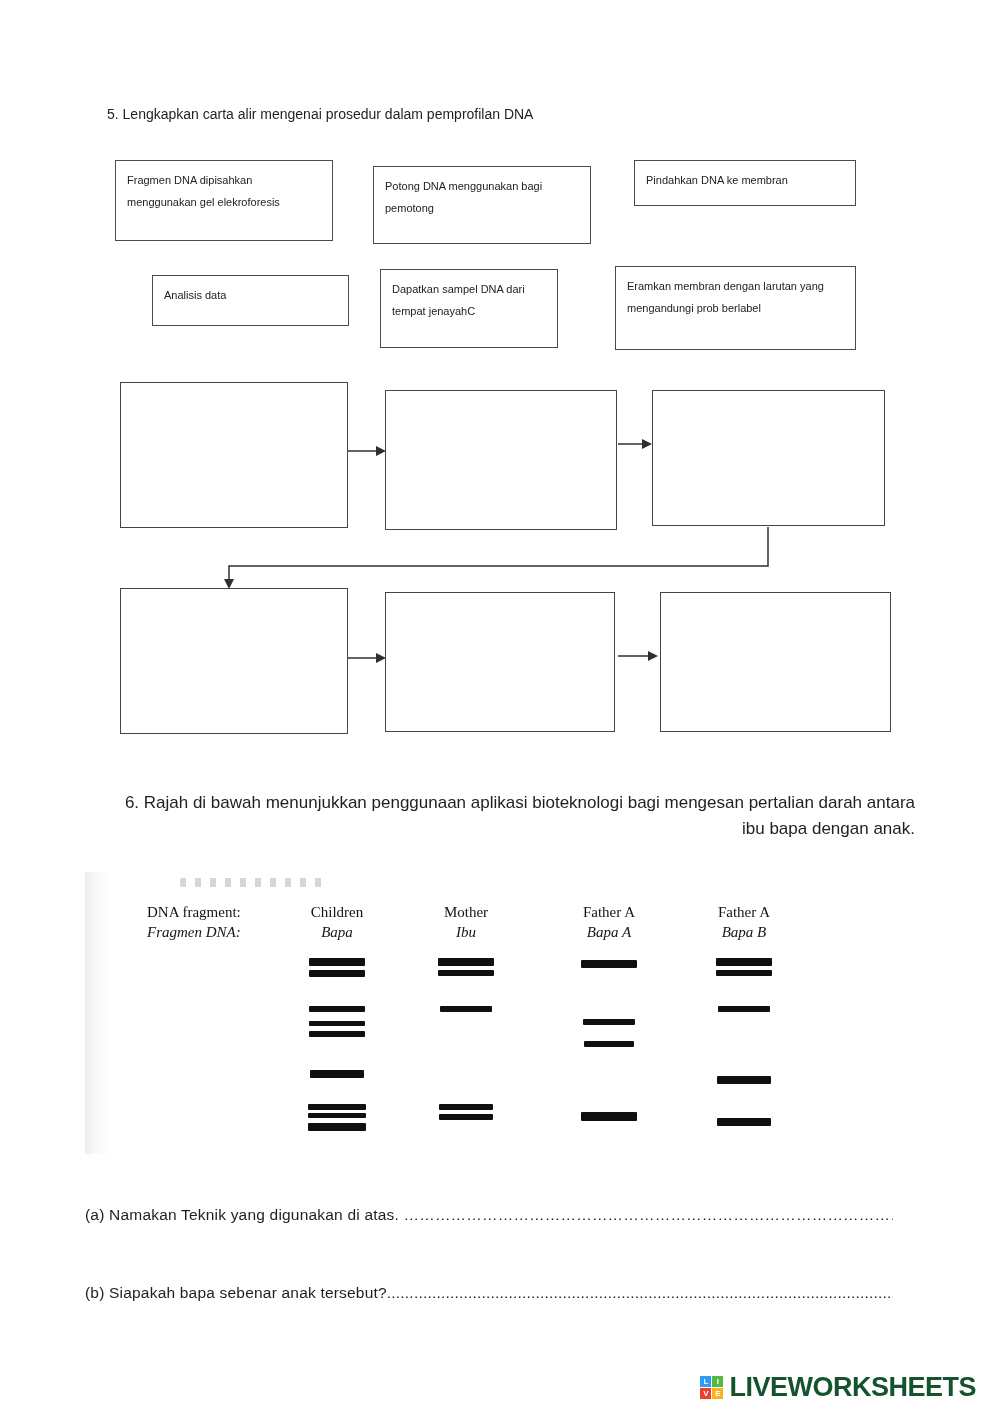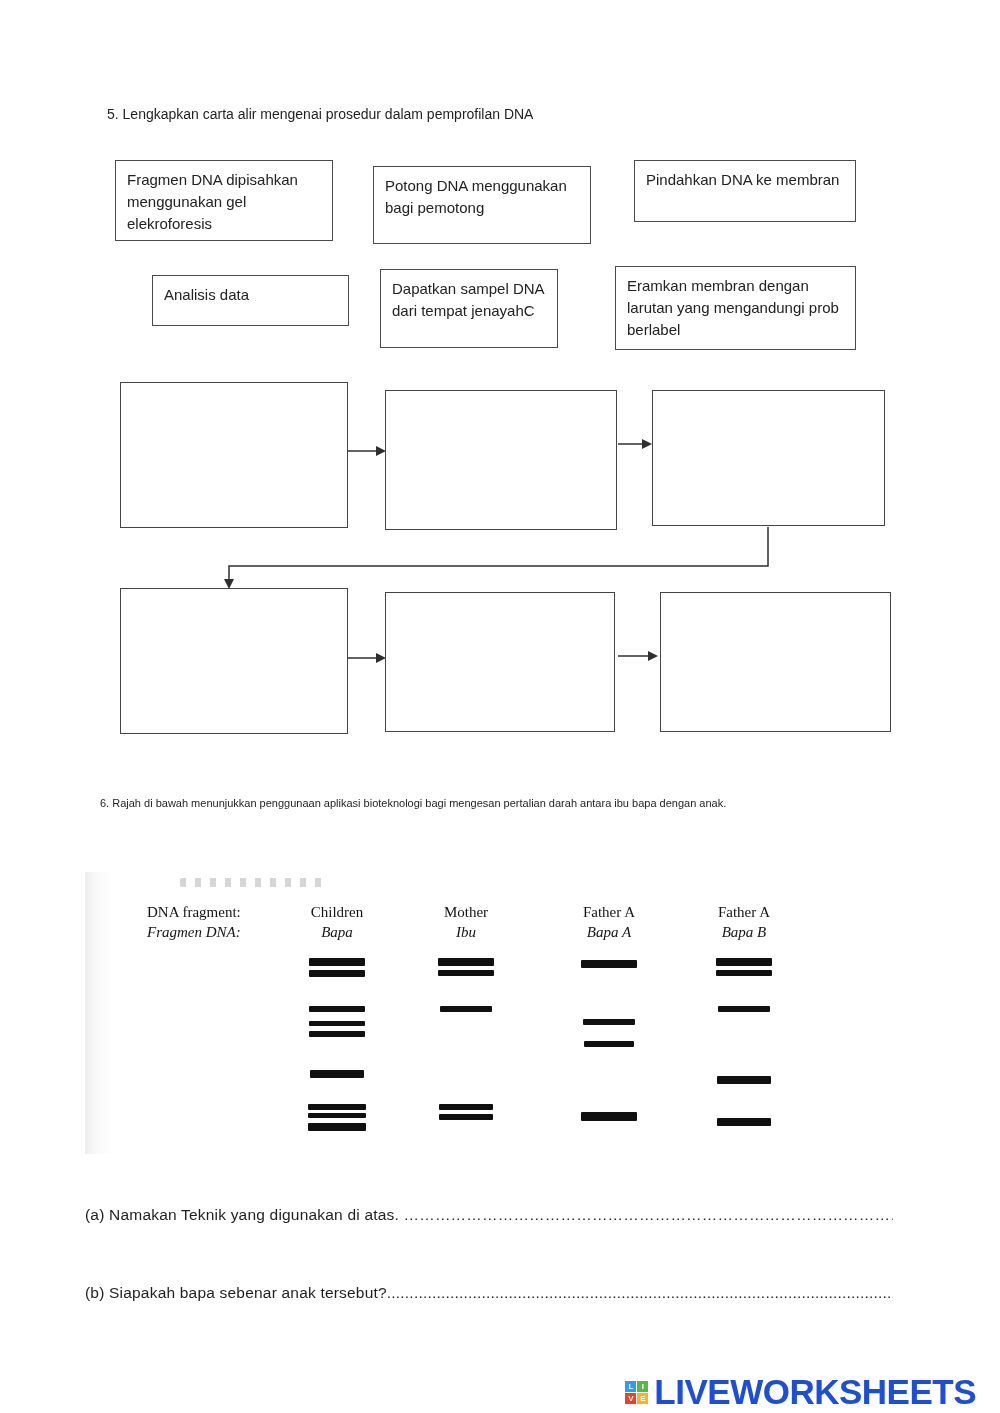--- a/index.html
+++ b/index.html
@@ -5,27 +5,27 @@
   * { margin:0; padding:0; box-sizing:border-box; }
   html,body { background:#ffffff; }
   .page {
     position:relative; width:1000px; height:1413px; margin:0 auto;
     background:#ffffff; font-family:"Liberation Sans",sans-serif; color:#1f1f1f;
     overflow:hidden;
   }
   .q5-heading { position:absolute; left:107px; top:106px; font-size:14px; }
   .label-box {
     position:absolute; border:1.2px solid #4a4a4a; background:#fff;
-    font-size:15px; line-height:22px; padding:8px 11px; color:#222;
+    font-size:11px; line-height:22px; padding:8px 11px; color:#222;
   }
   .flow-box { position:absolute; border:1.5px solid #454545; background:#fff; }
   .arrows { position:absolute; left:0; top:0; pointer-events:none; }
   .q6-heading {
     position:absolute; left:85px; top:790px; width:830px;
-    font-size:11px; line-height:26px; text-indent:15px;
+    font-size:17px; line-height:26px; text-indent:15px;text-align:right;
   }
   .gel {
     position:absolute; left:85px; top:872px; width:810px; height:282px;
     background:linear-gradient(90deg,#ededed 0px,#f8f8f8 10px,#ffffff 28px);
     font-family:"Liberation Serif",serif; color:#141414;
   }
   .scan-smudge {
     position:absolute; left:95px; top:6px; width:150px; height:9px; opacity:.35;
     background:repeating-linear-gradient(90deg, #8a8a8a 0 6px, transparent 6px 15px);
     border-radius:2px;
@@ -42,38 +42,38 @@
   .ansline.a { top:1206px; }
   .ansline.b { top:1284px; }
   .footer { position:absolute; top:1372px; right:24px; display:flex; align-items:center; gap:6px; cursor:pointer; }
   .tiles { display:grid; grid-template-columns:11px 11px; grid-auto-rows:11px; gap:1px; }
   .tile {
     color:#fff; font-size:8px; font-weight:bold; line-height:11px;
     display:flex; align-items:center; justify-content:center;
     font-family:"Liberation Sans",sans-serif;
   }
   .brand {
-    font-size:35px; font-weight:800; color:#1d4ed8; letter-spacing:-0.5px;
+    font-size:27px; font-weight:800; color:#14532d; letter-spacing:-0.5px;
     font-family:"Liberation Sans",sans-serif;
   }
 </style>
 </head>
 <body>
 
 <div class="page">
 
   <div class="q5-heading">5. Lengkapkan carta alir mengenai prosedur dalam pemprofilan DNA</div>
 
   <div class="label-box" style="left:115px; top:160px; width:218px; height:81px;">
     <span>Fragmen DNA dipisahkan menggunakan gel elekroforesis</span>
   </div>
   <div class="label-box" style="left:373px; top:166px; width:218px; height:78px;">
     <span>Potong DNA menggunakan bagi pemotong</span>
   </div>
-  <div class="label-box" style="left:634px; top:160px; width:222px; height:62px;">
+  <div class="label-box" style="left:634px; top:160px; width:222px; height:46px;">
     <span>Pindahkan DNA ke membran</span>
   </div>
   <div class="label-box" style="left:128px; top:275px; width:197px; height:51px;margin-left:24px;">
     <span>Analisis data</span>
   </div>
   <div class="label-box" style="left:380px; top:269px; width:178px; height:79px;">
     <span>Dapatkan sampel DNA dari tempat jenayahC</span>
   </div>
   <div class="label-box" style="left:615px; top:266px; width:241px; height:84px;">
     <span>Eramkan membran dengan larutan yang mengandungi prob berlabel</span>

